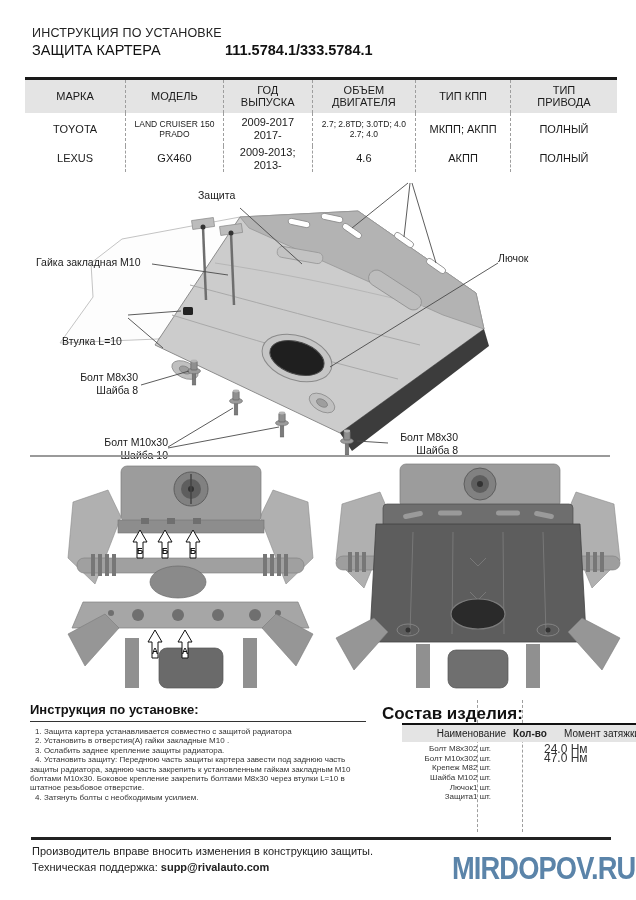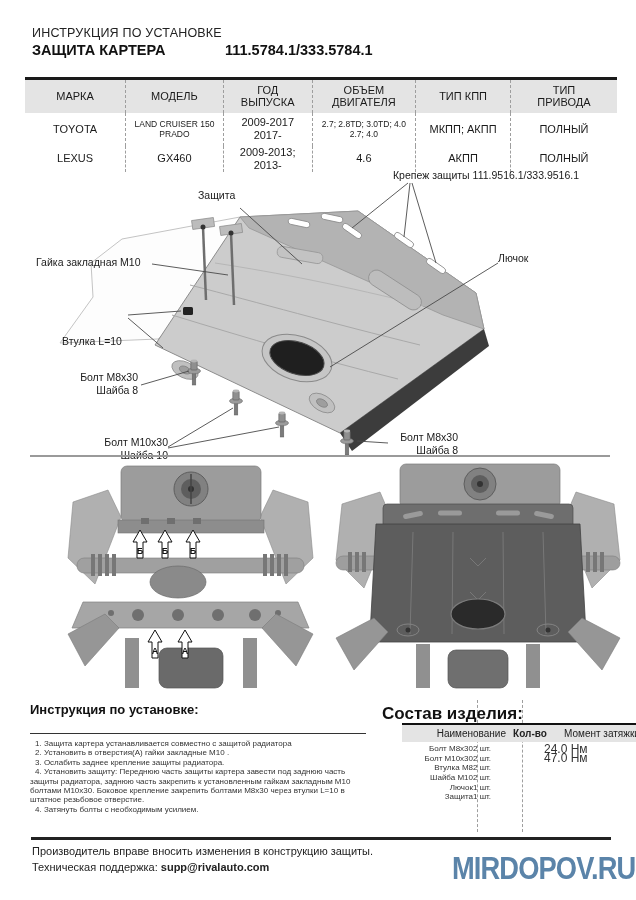--- a/index.html
+++ b/index.html
@@ -1,20 +1,20 @@
 <!DOCTYPE html>
 <html><head>
 <meta charset="utf-8">
 <style>
   html,body{margin:0;padding:0;background:#fff;}
   .page{position:relative;width:636px;height:900px;background:#fff;overflow:hidden;
         font-family:"Liberation Sans",sans-serif;color:#1a1a1a;}
   
   .hdr-sub{position:absolute;left:32px;top:26px;font-size:12.5px;color:#222;letter-spacing:.2px;}
-  .hdr-row{position:absolute;left:32px;top:42px;font-size:14.5px;font-weight:bold;color:#111;}
+  .hdr-row{position:absolute;left:32px;top:42px;font-size:14.5px;font-weight:normal;color:#111;}
   .hdr-part{position:absolute;left:225px;top:42px;font-size:14.5px;font-weight:bold;color:#111;}
   
   .spec{position:absolute;left:25px;top:77px;width:592px;border-collapse:collapse;table-layout:fixed;
         border-top:3px solid #1a1a1a;}
   .spec th,.spec td{border-right:1px dashed #9e9e9e;text-align:center;vertical-align:middle;
         font-weight:normal;padding:0 2px;}
   .spec th:last-child,.spec td:last-child{border-right:none;}
   .spec thead tr{background:#e4e4e4;height:34px;}
   .spec th div{font-size:11px;line-height:12.5px;color:#1a1a1a;}
   .spec td div{font-size:11px;line-height:13px;}
@@ -28,21 +28,21 @@
   .dlabel.rt{text-align:right;white-space:normal;}
   
   .rule1{position:absolute;left:30px;top:455px;width:580px;height:2px;background:#9a9a9a;}
   .rule2{position:absolute;left:31px;top:837px;width:580px;height:2.5px;background:#222;}
   
   .photo{position:absolute;top:462px;}
   .photo.left{left:63px;}
   .photo.right{left:328px;}
   
   .instr{position:absolute;left:30px;top:702px;width:336px;}
-  .instr-title{font-size:13px;font-weight:bold;color:#111;padding-bottom:16px;border-bottom:1.5px solid #333;}
+  .instr-title{font-size:13px;font-weight:bold;color:#111;padding-bottom:4px;border-bottom:1.5px solid #333;}
   .instr-list{margin-top:5px;}
   .instr-item{font-size:8px;line-height:9.4px;color:#333;text-indent:5px;}
   
   .parts{position:absolute;left:370px;top:700px;width:266px;height:135px;}
   .parts-title{position:absolute;left:12px;top:4px;font-size:17px;font-weight:bold;color:#111;}
   .parts-dash{position:absolute;top:0;height:132px;border-left:1px dashed #9e9e9e;}
   .parts-dash.d1{left:107px;}
   .parts-dash.d2{left:152px;}
   .parts-head{position:absolute;left:0;top:23px;width:266px;height:17px;border-top:2.5px solid #111;
         background:#e4e4e4;display:flex;align-items:center;margin-left:32px;}
@@ -250,21 +250,20 @@
         <path d="M498,98 L330,202"></path>
         <path d="M128,150 L181,146"></path>
         <path d="M128,153 L163,183"></path>
         <path d="M141,220 L189,206"></path>
         <path d="M168,282 L233,243"></path>
         <path d="M168,283 L279,262"></path>
         <path d="M388,278 L357,276"></path>
       </g>
     </svg>
     <div class="dlabel" style="left:198px;top:24px;">Защита</div>
-    <div class="dlabel" style="left:393px;top:4px;">Крепеж защиты 111.9516.1/333.9516.1</div>
     <div class="dlabel" style="left:36px;top:91px;">Гайка закладная М10</div>
     <div class="dlabel" style="left:498px;top:87px;">Лючок</div>
     <div class="dlabel" style="left:62px;top:143px;margin-top:27px;">Втулка L=10</div>
     <div class="dlabel rt" style="left:46px;top:206px;width:92px;">
       <div>Болт М8х30</div>
       <div>Шайба 8</div>
     </div>
     <div class="dlabel rt" style="left:58px;top:271px;width:110px;">
       <div>Болт М10х30</div>
       <div>Шайба 10</div>
@@ -426,21 +425,21 @@
         <div class="c1">Болт М8х30</div>
         <div class="c2">2 шт.</div>
         <div class="c3">24.0 Нм</div>
       </div>
       <div class="prow">
         <div class="c1">Болт М10х30</div>
         <div class="c2">2 шт.</div>
         <div class="c3">47.0 Нм</div>
       </div>
       <div class="prow">
-        <div class="c1">Втулка М8</div>
+        <div class="c1">Крепеж М8</div>
         <div class="c2">2 шт.</div>
         <div class="c3"></div>
       </div>
       <div class="prow">
         <div class="c1">Шайба М10</div>
         <div class="c2">2 шт.</div>
         <div class="c3"></div>
       </div>
       <div class="prow">
         <div class="c1">Лючок</div>

